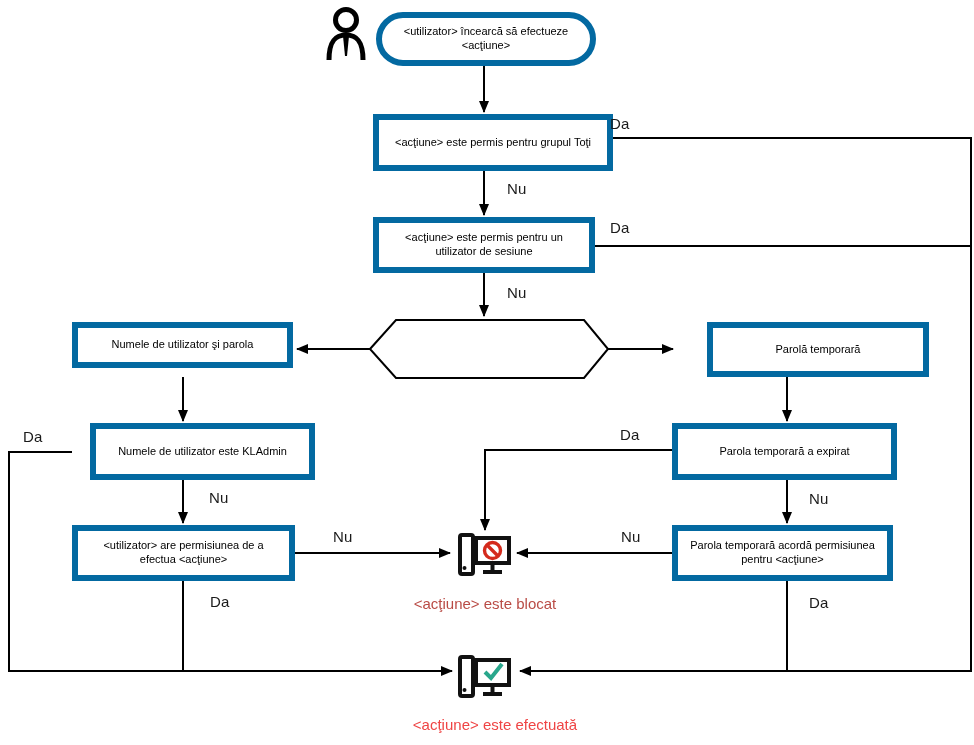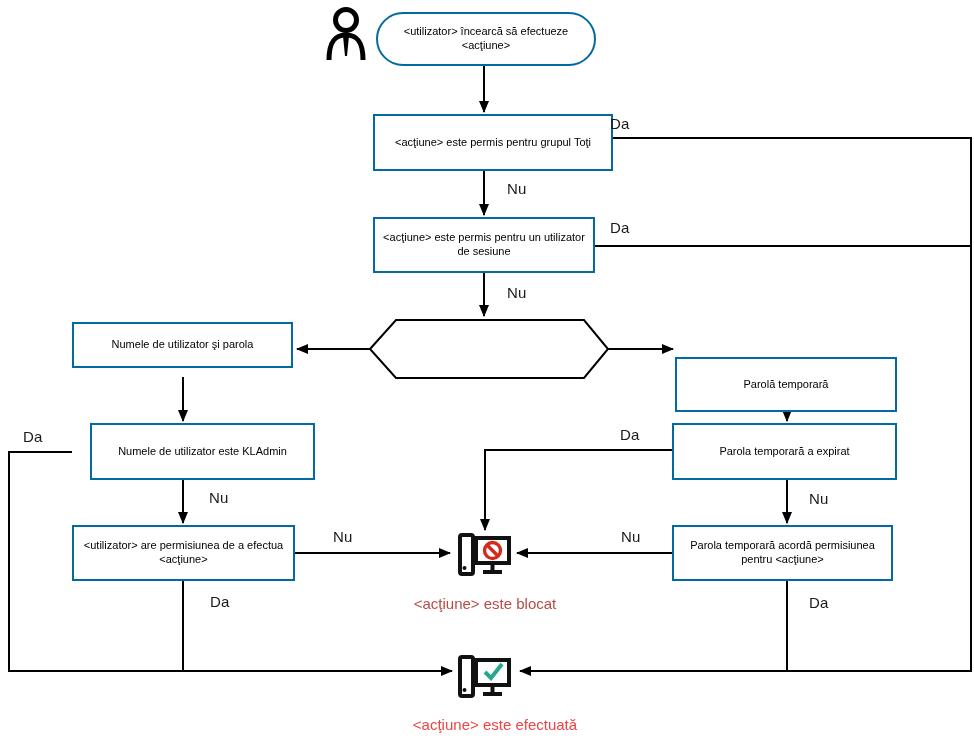--- a/index.html
+++ b/index.html
@@ -2,21 +2,21 @@
 <html><head>
 <meta charset="utf-8">
 <style>
   html,body{margin:0;padding:0;background:#fff;}
   .canvas{
     position:relative;width:974px;height:745px;background:#fff;overflow:hidden;
     font-family:"Liberation Sans", sans-serif;color:#111;
   }
   .layer{position:absolute;left:0;top:0;}
   .node{
-    position:absolute;border:2px solid #0369a1;background:#fff;
+    position:absolute;border:6px solid #0369a1;background:#fff;
     display:flex;align-items:center;justify-content:center;text-align:center;
     font-size:11px;line-height:1.25;padding:2px 8px;box-sizing:border-box;color:#000;
   }
   .stadium{border-radius:28px;}
   .hexlabel{
     position:absolute;display:flex;align-items:center;justify-content:center;
     text-align:center;font-size:11px;color:#000;
   }
   .edge-label{
     position:absolute;font-size:15px;color:#1a1a1a;letter-spacing:.2px;
@@ -69,21 +69,21 @@
 
   <div class="node stadium" style="left:376px;top:12px;width:220px;height:54px;">&lt;utilizator&gt; încearcă să efectueze &lt;acţiune&gt;</div>
 
   <div class="node" style="left:373px;top:114px;width:240px;height:57px;">&lt;acţiune&gt; este permis pentru grupul Toţi</div>
 
   <div class="node" style="left:373px;top:217px;width:222px;height:56px;">&lt;acţiune&gt; este permis pentru un utilizator de sesiune</div>
 
 
   <div class="node" style="left:72px;top:322px;width:221px;height:46px;">Numele de utilizator şi parola</div>
 
-  <div class="node" style="left:675px;top:322px;width:222px;height:55px;margin-top:35px;">Parolă temporară</div>
+  <div class="node" style="left:707px;top:322px;width:222px;height:55px;">Parolă temporară</div>
 
   <div class="node" style="left:90px;top:423px;width:225px;height:57px;">Numele de utilizator este KLAdmin</div>
 
   <div class="node" style="left:72px;top:525px;width:223px;height:56px;">&lt;utilizator&gt; are permisiunea de a efectua &lt;acţiune&gt;</div>
 
   <div class="node" style="left:672px;top:423px;width:225px;height:57px;">Parola temporară a expirat</div>
 
   <div class="node" style="left:672px;top:525px;width:221px;height:56px;">Parola temporară acordă permisiunea pentru &lt;acţiune&gt;</div>
 
   <span class="edge-label" style="left:610px;top:115px;">Da</span>

